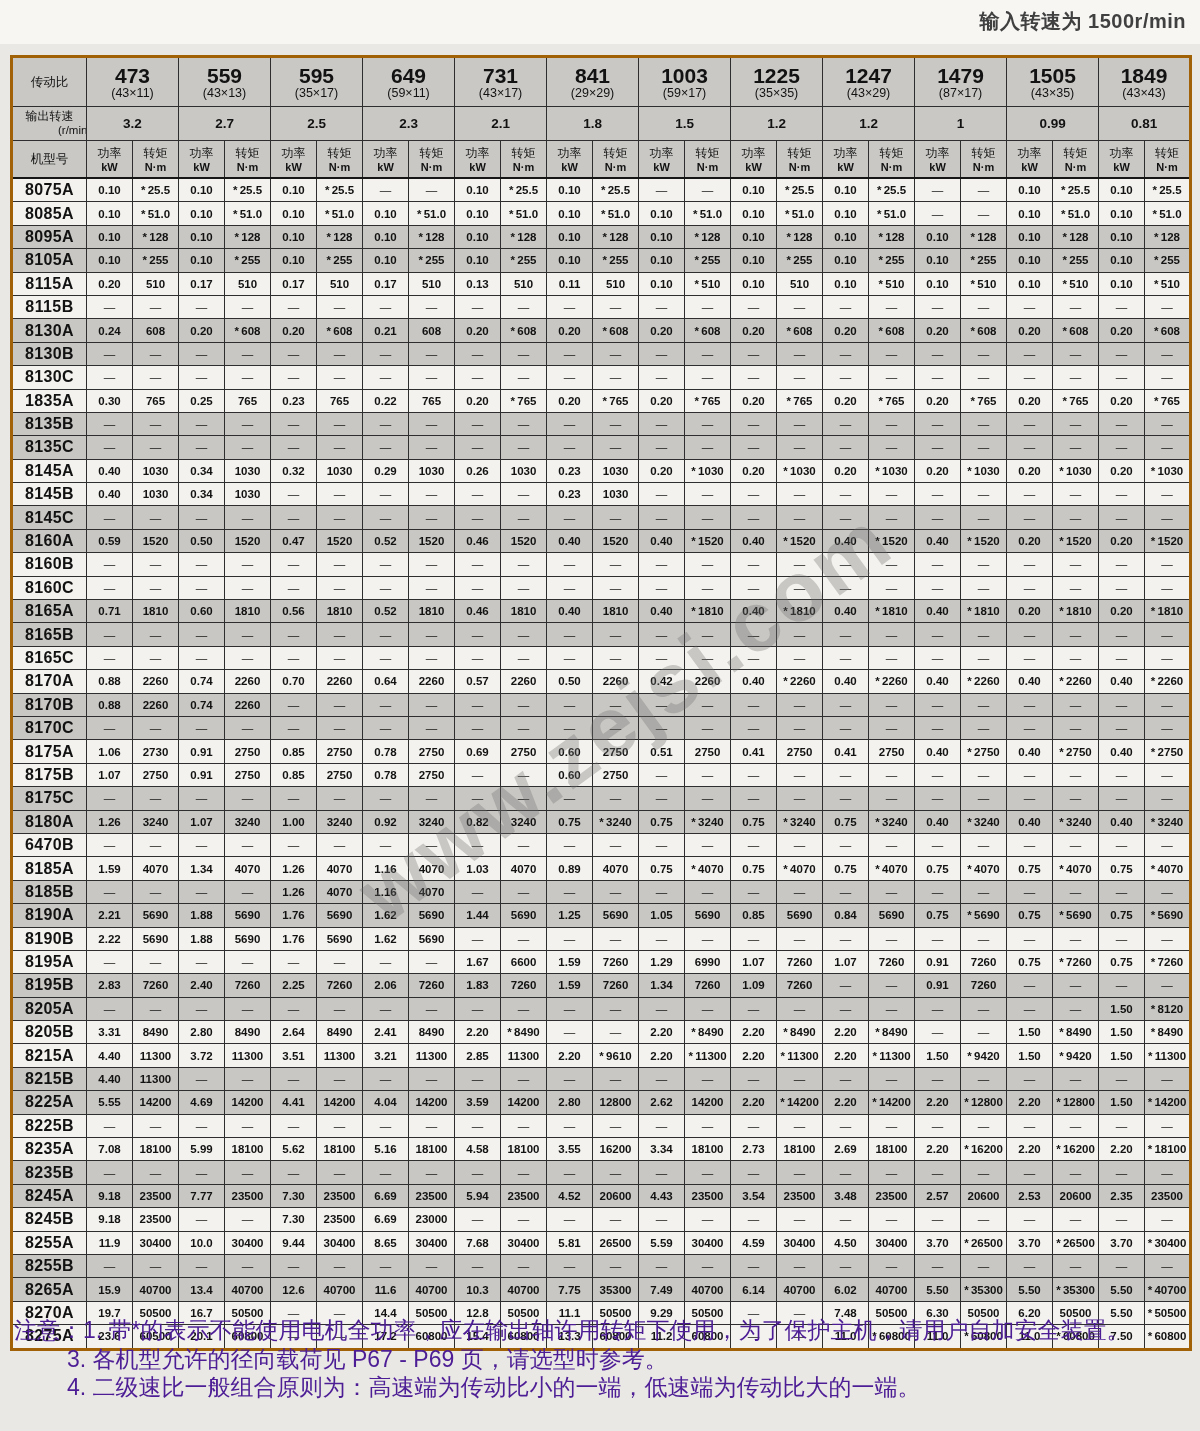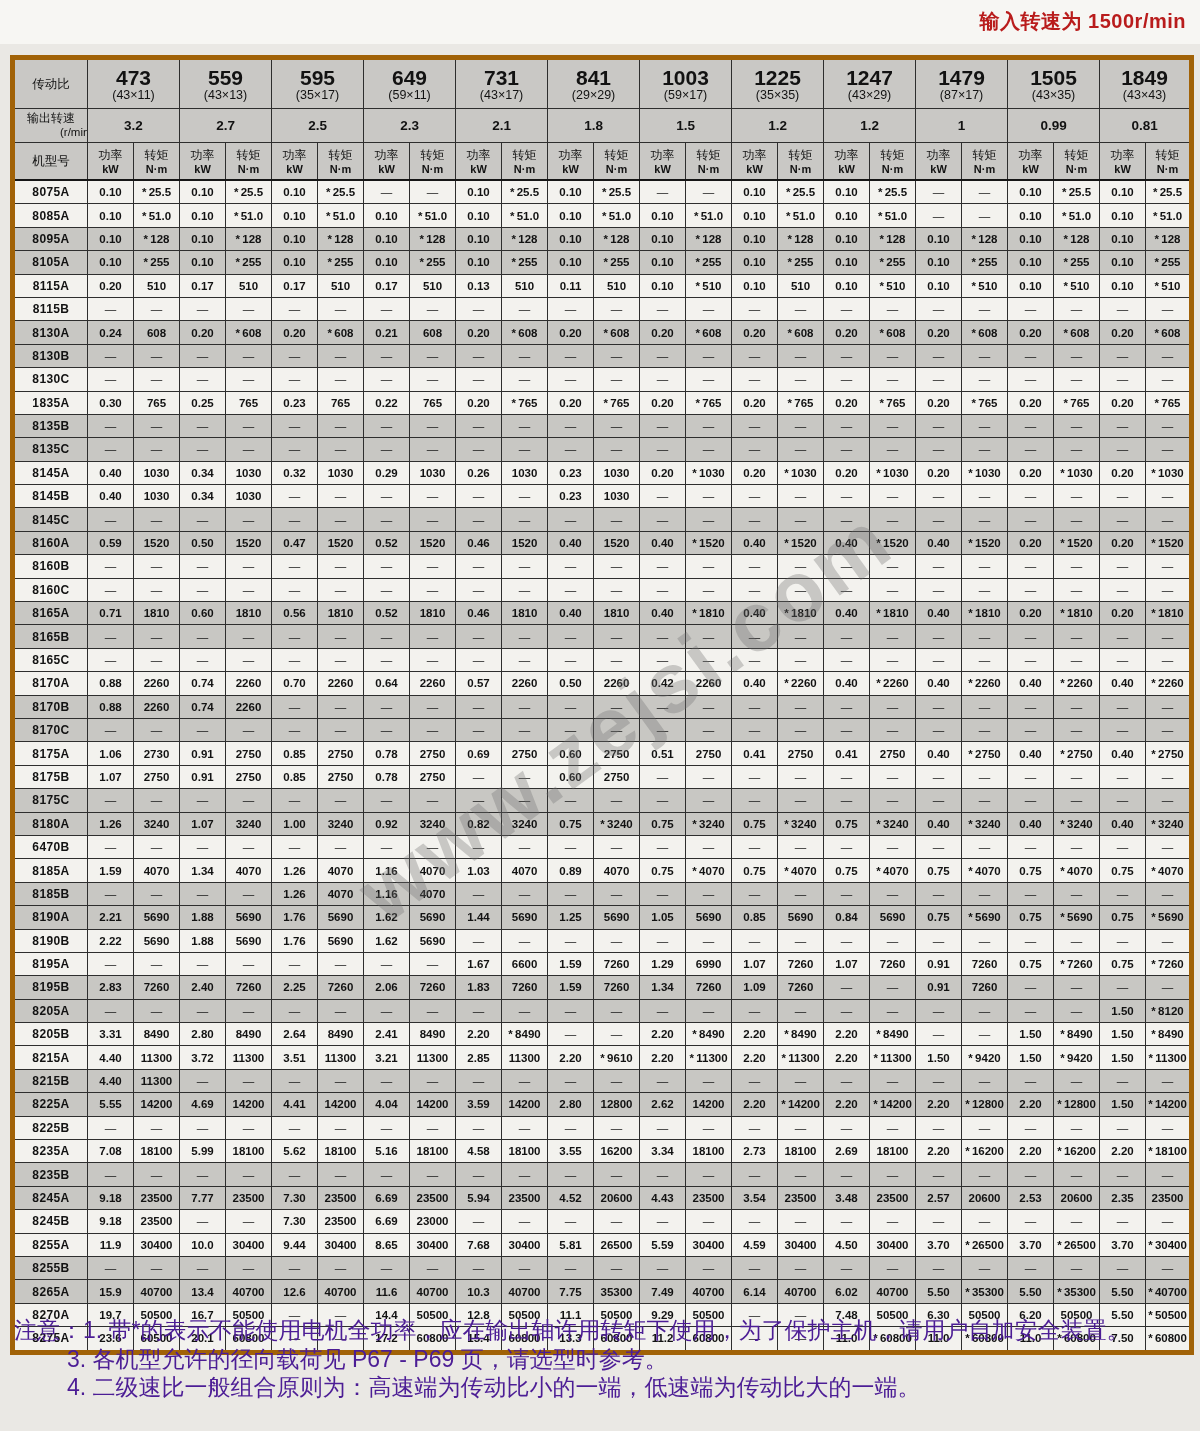--- a/index.html
+++ b/index.html
@@ -5,26 +5,26 @@
   html,body{margin:0;padding:0;}
   body{
     width:1200px;height:1431px;position:relative;overflow:hidden;
     background:#eae8e4;
     font-family:"Liberation Sans","DejaVu Sans",sans-serif;
     -webkit-font-smoothing:antialiased;
   }
   .top-strip{position:absolute;top:0;left:0;width:1200px;height:44px;background:#f7f6f3;}
   .page-title{
     position:absolute;top:8px;right:14px;z-index:3;
-    font-size:20px;font-weight:600;color:#b91c1c;letter-spacing:0.5px;
+    font-size:20px;font-weight:600;color:#404040;letter-spacing:0.5px;
   }
   table.spec{
     position:absolute;left:10px;top:55px;width:1180px;z-index:1;
     border-collapse:collapse;table-layout:fixed;
-    border:5px solid #a16207;background:#f3f2ee;
+    border:3px solid #a16207;background:#f3f2ee;
   }
   table.spec td{
     border:1px solid #2e2e2e;text-align:center;vertical-align:middle;
     padding:0;overflow:hidden;white-space:nowrap;color:#121212;
   }
   
   tr.hr1 td{height:48px;background:#c9c8c5;}
   tr.hr2 td{height:33px;background:#c9c8c5;}
   tr.hr3 td{height:36px;background:#c9c8c5;border-bottom:2px solid #161616;}
   .rnum{font-size:21px;font-weight:700;line-height:1.08;padding-top:2px;}
@@ -32,21 +32,21 @@
   .corner-lab{font-size:12.5px;}
   .corner-2a{font-size:12px;line-height:1.15;}
   .corner-2b{font-size:11.5px;line-height:1.15;margin-left:45px;}
   .speed-val{font-size:13.5px;font-weight:600;}
   .sub-lab{font-size:12px;line-height:1.25;padding-top:2px;}
   .sub-unit{font-size:11px;font-weight:700;line-height:1.1;}
   
   tbody td{height:22.4px;font-size:11.5px;font-weight:600;}
   tbody tr.lite td{background:#f3f2ee;}
   tbody tr.shade td{background:#c8c7c3;}
-  td.model{border-right-width:2px;font-size:12px;letter-spacing:0.4px;}
+  td.model{border-right-width:2px;font-size:16px;letter-spacing:0.4px;}
   td.gs{border-left-width:2px;}
   td.dash{color:#3a3a3a;font-weight:400;}
   
   .watermark{
     position:absolute;left:255px;top:668px;width:740px;z-index:4;
     text-align:center;transform:rotate(-36deg);
     font-size:84px;font-weight:600;letter-spacing:3px;
     color:rgba(112,112,112,0.33);pointer-events:none;white-space:nowrap;
   }
   

